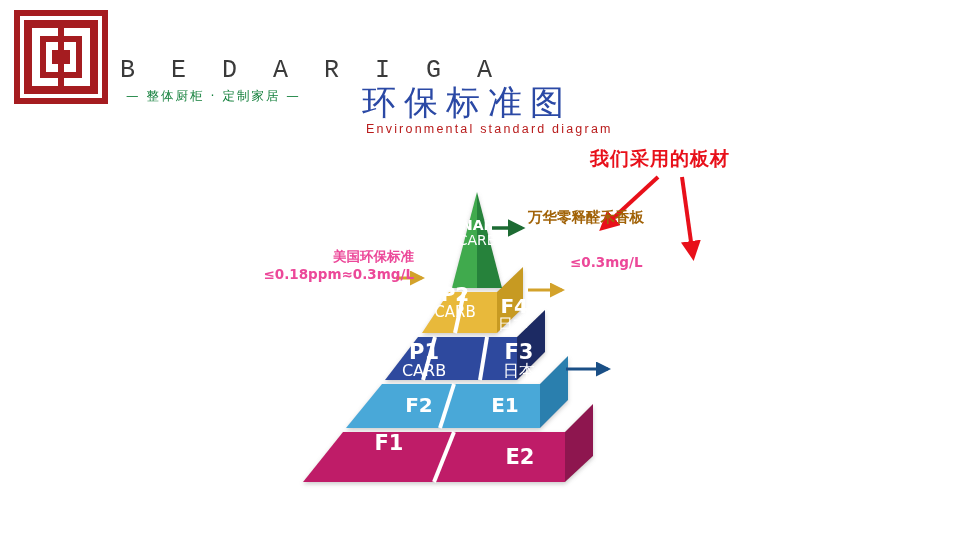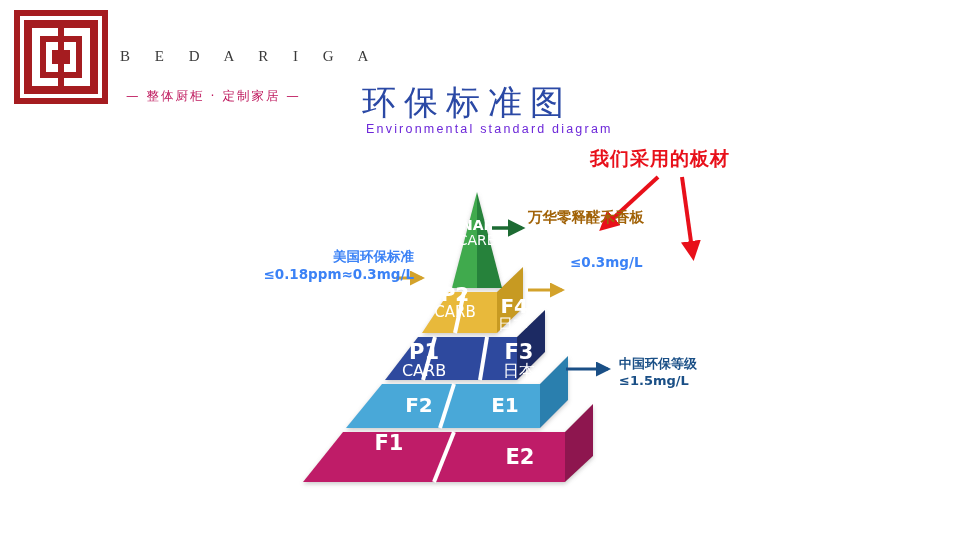--- a/index.html
+++ b/index.html
@@ -44,35 +44,35 @@
     font-size: 46px;
     font-weight: bold;
     letter-spacing: 2px;
     color: #231f20;
     line-height: 1;
     white-space: nowrap;
   }
   #logo-en {
     position: absolute;
     left: 106px;
-    top: 40px;
-    font-family: Liberation Serif, serif;
-    font-size: 15px;
+    top: 48px;
+    font-family: Liberation Mono, monospace;
+    font-size: 25px;
     letter-spacing: 10.5px;
     color: #3a3a3a;
     white-space: nowrap;
   }
   #logo-tag {
     position: absolute;
     left: 112px;
     top: 80px;
     font-family: "DejaVu Sans", sans-serif;
     font-size: 12.5px;
     letter-spacing: 2px;
-    color: #be185d;
+    color: #15803d;
     white-space: nowrap;
   }
 
   
   #title-cn {
     position: absolute;
     left: 362px;
     top: 80px;
     font-family: "DejaVu Sans", sans-serif;
     font-size: 34px;
@@ -81,21 +81,21 @@
     color: #2b49a5;
     white-space: nowrap;
   }
   #title-en {
     position: absolute;
     left: 366px;
     top: 122px;
     font-family: "Liberation Sans", sans-serif;
     font-size: 12.5px;
     letter-spacing: 2.2px;
-    color: #6d28d9;
+    color: #b91c1c;
     white-space: nowrap;
   }
 
   
   #red-callout {
     position: absolute;
     left: 590px;
     top: 146px;
     font-family: "DejaVu Sans", sans-serif;
     font-size: 19px;
@@ -136,21 +136,21 @@
 
   
   .anno {
     position: absolute;
     white-space: nowrap;
     line-height: 1.3;
   }
   .anno .l1 { font-family: "DejaVu Sans", sans-serif; font-weight: bold; }
   .anno .l2 { font-family: "DejaVu Sans", sans-serif; font-weight: bold; }
 
-  .anno-gold { color: #3b82f6; font-size: 13.5px; }
+  .anno-gold { color: #ec4899; font-size: 13.5px; }
   .anno-green { color: #a16207; font-size: 14.5px; font-weight: bold; }
   .anno-blue { color: #1a4f86; font-size: 13px; }
 
   .anno-right { text-align: left; }
   .anno-left { text-align: right; }
 </style>
 </head>
 <body>
 
 <div id="stage">
@@ -305,18 +305,14 @@
 
   <div class="anno anno-gold anno-right" style="left:570px; top:254px;">
     <div class="l2">≤0.3mg/L</div>
   </div>
 
   <div class="anno anno-gold anno-left" style="left:254px; top:248px; width:160px;">
     <div class="l1">美国环保标准</div>
     <div class="l2">≤0.18ppm≈0.3mg/L</div>
   </div>
 
-  <div class="anno anno-blue anno-right" style="left:619px; top:356px;">
-    <div class="l1">中国环保等级</div>
-    <div class="l2">≤1.5mg/L</div>
-  </div>
 
 </div>
 
 </body></html>

